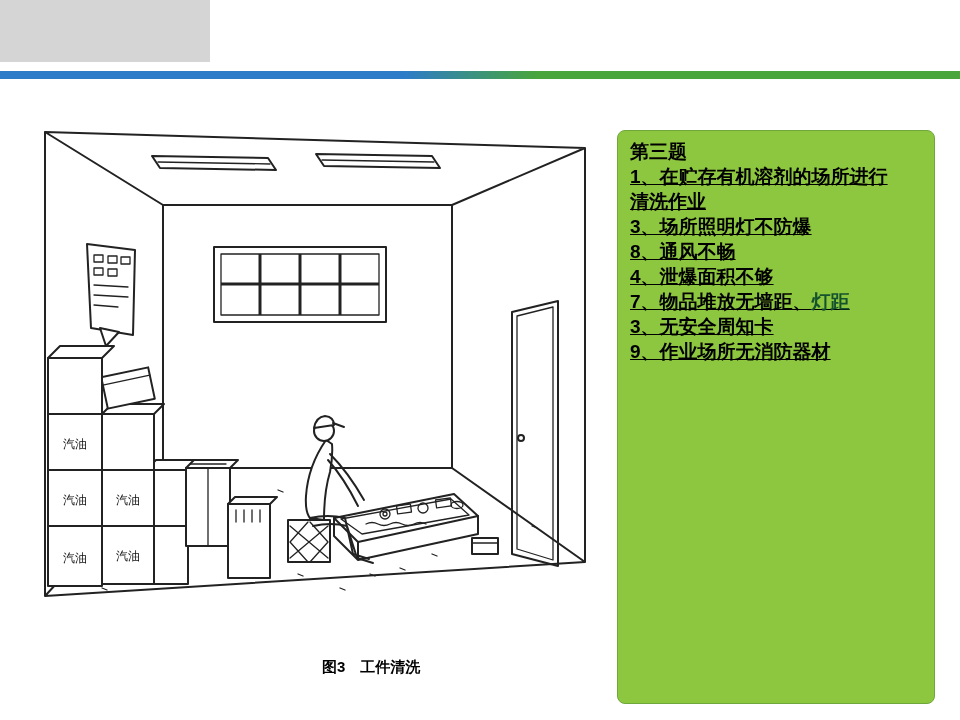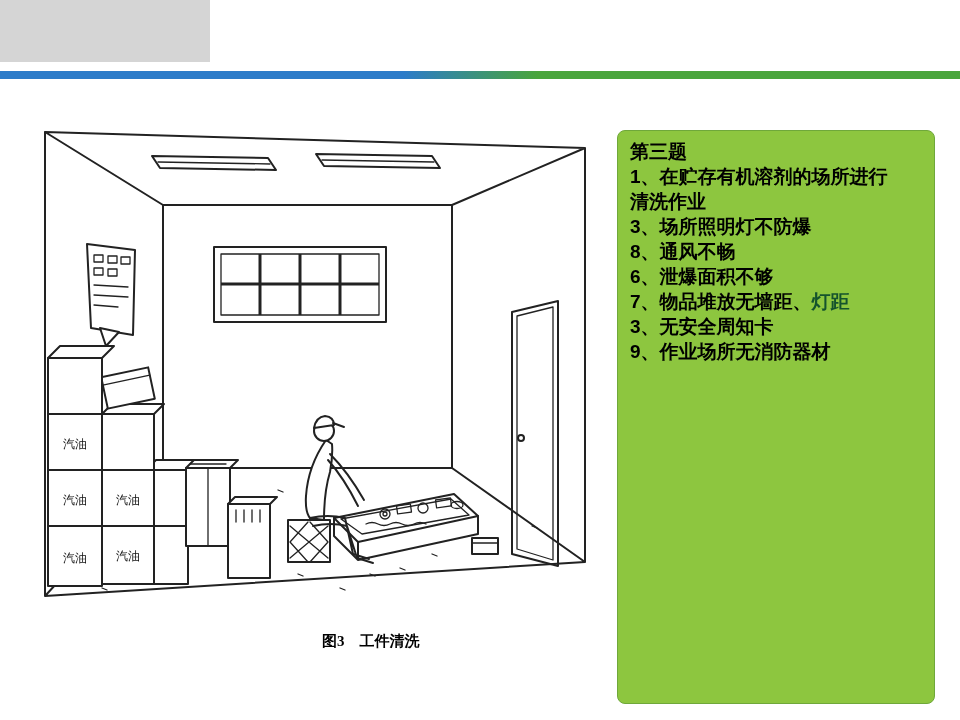--- a/index.html
+++ b/index.html
@@ -26,25 +26,25 @@
     background:#8dc63f;
     border:1px solid #6fa83a;
     border-radius:8px;
     padding:8px 34px 8px 12px;
     color:#000;
     font-weight:bold;
     font-size:19px;
     line-height:25px;
   }
   .panel-title { font-weight:bold; }
-  .panel-item { font-weight:bold; }
+  .panel-item { font-weight:bold;text-decoration:underline; }
   .highlight { color:#14532d;margin-top:32px; }
   .caption {
-    position:absolute; left:322px; top:632px;
-    font-family:Liberation Serif, serif;
+    position:absolute; left:322px; top:658px;
+    font-family:Liberation Sans, sans-serif;
     font-weight:bold; font-size:15px; color:#000;
     white-space:nowrap;
   }
   
   .ink   { stroke:#222; fill:none; stroke-width:2; stroke-linejoin:round; stroke-linecap:round; }
   .paper { stroke:#222; fill:#fff; stroke-width:2; stroke-linejoin:round; }
   .thin  { stroke:#222; fill:none; stroke-width:1.3; stroke-linejoin:round; stroke-linecap:round; }
   .thick { stroke:#222; fill:none; stroke-width:3; }
   .fuel-label {
     fill:#111; stroke:none; font-size:12px;
@@ -181,21 +181,21 @@
       </g>
 
     </svg>
   </div>
 
   <div class="panel">
     <div class="panel-title">第三题</div>
     <div class="panel-item">1、在贮存有机溶剂的场所进行清洗作业</div>
     <div class="panel-item">3、场所照明灯不防爆</div>
     <div class="panel-item">8、通风不畅</div>
-    <div class="panel-item">6、泄爆面积不够</div>
+    <div class="panel-item">4、泄爆面积不够</div>
     <div class="panel-item"><span>7、物品堆放无墙距、</span><span class="highlight">灯距</span></div>
     <div class="panel-item">3、无安全周知卡</div>
     <div class="panel-item">9、作业场所无消防器材</div>
   </div>
 
   <div class="caption">图3　工件清洗</div>
 
 </div>
 
 </body></html>

